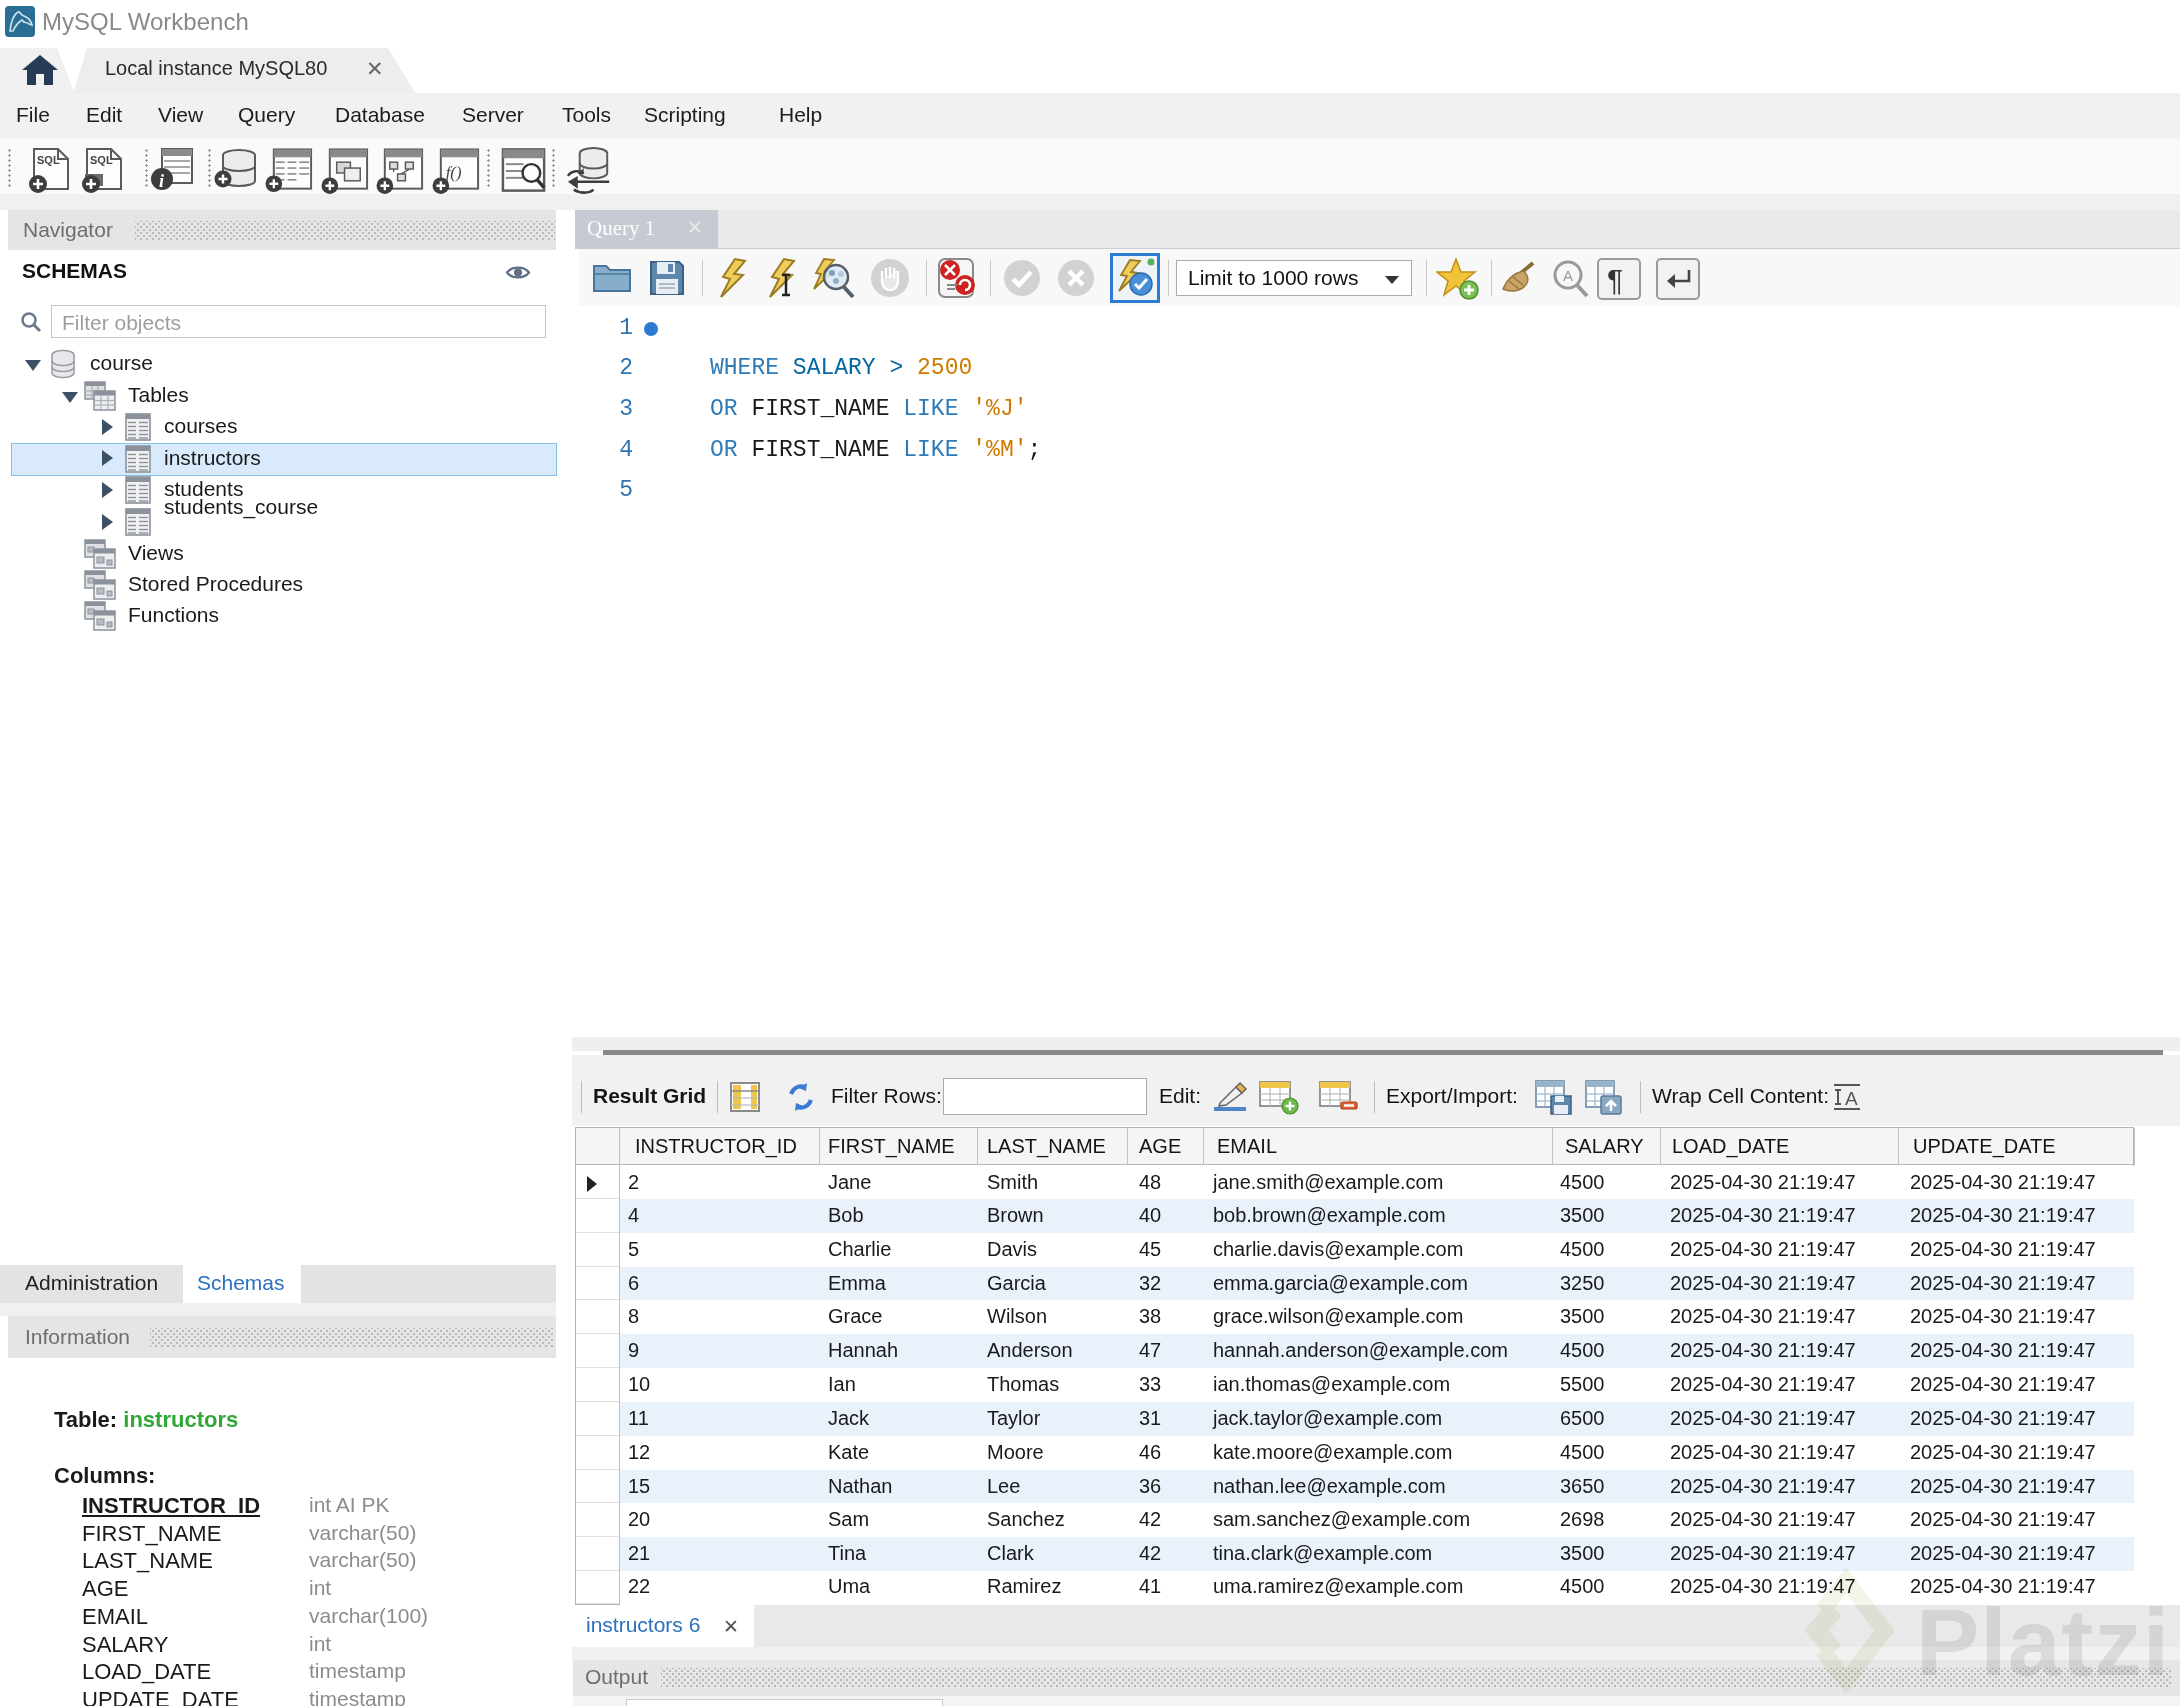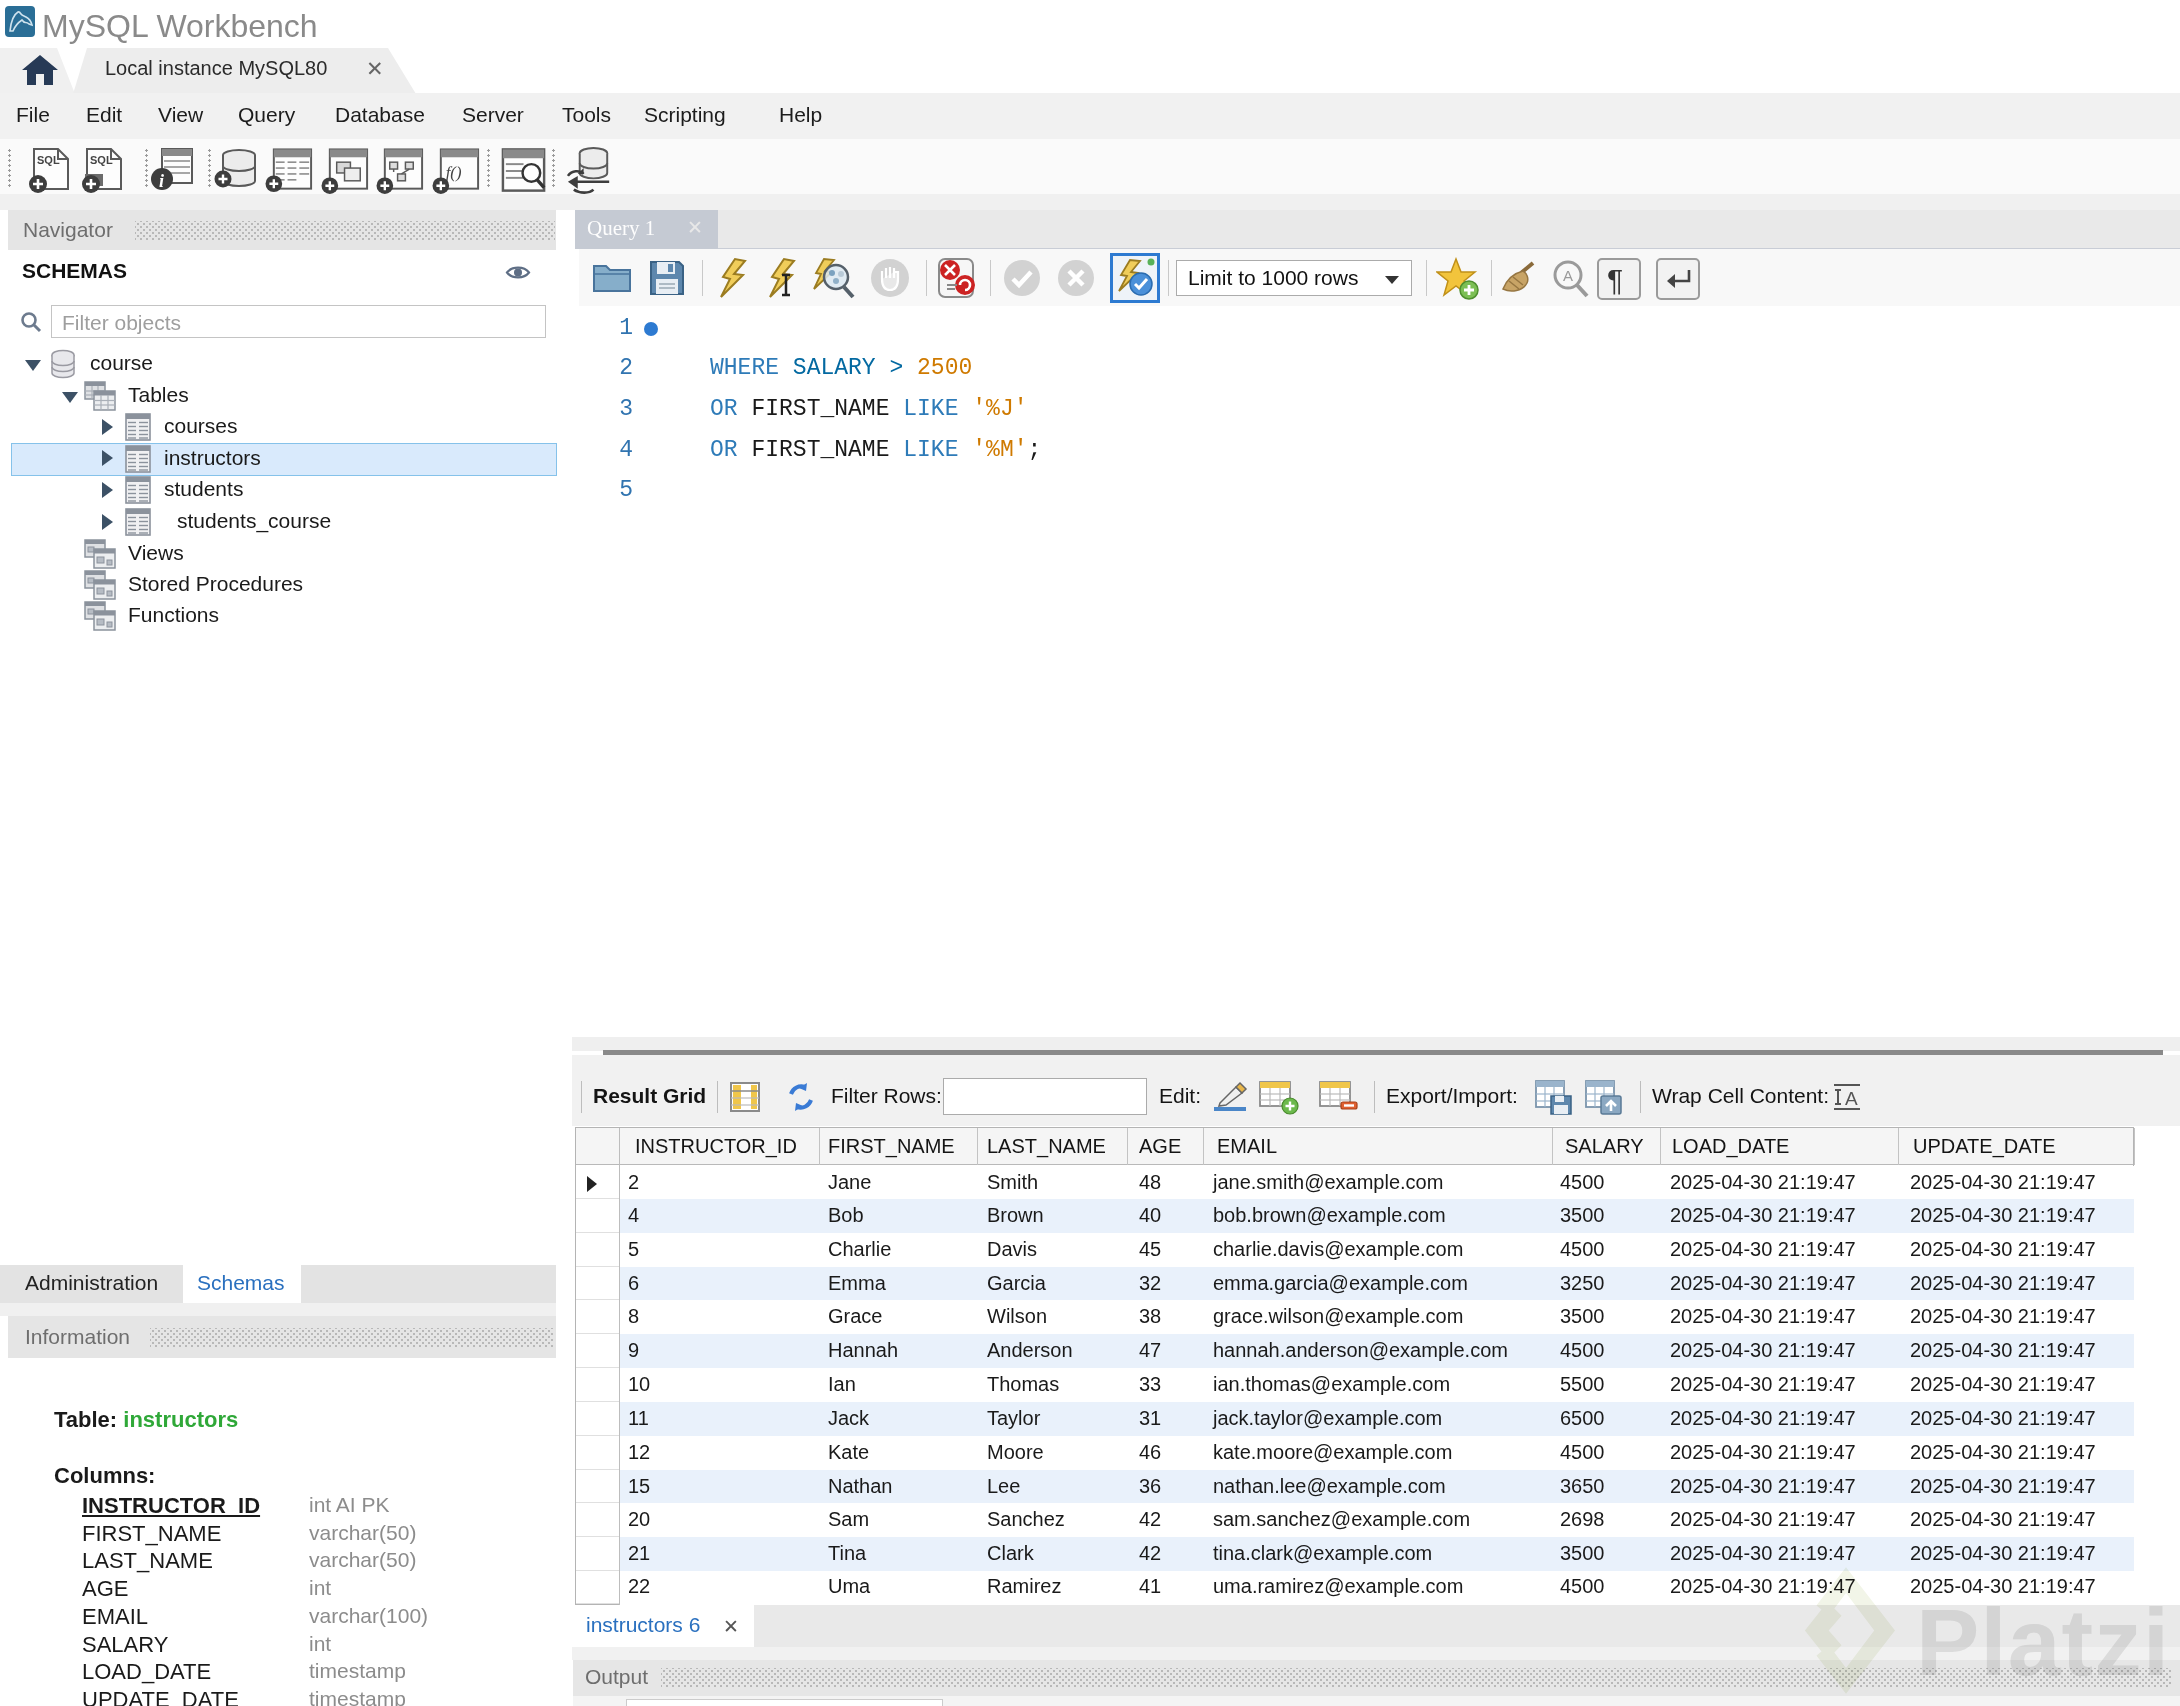--- a/index.html
+++ b/index.html
@@ -15,21 +15,21 @@
 .mono { font-family:"Liberation Mono", monospace; }
 </style>
 </head>
 <body>
 
 <div class="abs" style="left:0;top:0;width:2180px;height:48px;background:#fff;"></div>
 <svg class="abs" style="left:5px;top:6px;" width="30" height="31" viewBox="0 0 30 31">
   <rect x="0" y="0" width="30" height="31" rx="4" fill="#2a6e96"></rect>
   <path d="M5 25 C6 15 8 9 13 6 C14 5.5 15 6.5 16 8 C17 9.5 19 10 21 11 C24 12.5 26 15 27 19 L24 18 C23 17 22 16.5 20.5 16.5 C19 16.5 18 15.5 17 14 C14 16 10 20 8 25 Z" fill="none" stroke="#cfe3ee" stroke-width="1.6"></path>
 </svg>
-<div class="abs" style="left:42px;top:8px;font-size:32px;color:#8a8a8a;">MySQL Workbench</div>
+<div class="abs" style="left:42px;top:8px;font-size:24px;color:#8a8a8a;">MySQL Workbench</div>
 
 <div class="abs" style="left:0;top:48px;width:2180px;height:46px;background:#fff;"></div>
 <div class="abs" style="left:0;top:48px;width:75px;height:46px;background:#f0f0f0;clip-path:polygon(0 0,57px 0,75px 100%,0 100%);"></div>
 <svg class="abs" style="left:22px;top:55px;" width="36" height="30" viewBox="0 0 36 30">
   <path d="M18 0 L36 15 L31 15 L31 30 L22 30 L22 19 L14 19 L14 30 L5 30 L5 15 L0 15 Z" fill="#273a56"></path>
 </svg>
 <div class="abs" style="left:73px;top:48px;width:343px;height:46px;background:#ededed;clip-path:polygon(14px 0,315px 0,343px 100%,0 100%);"></div>
 <div class="abs" style="left:105px;top:57px;font-size:20px;color:#2b2b2b;">Local instance MySQL80</div>
 <div class="abs" style="left:366px;top:57px;font-size:21px;color:#666;">✕</div>
 
@@ -288,21 +288,21 @@
 <line x1="3" y1="13.5" x2="11" y2="13.5"></line>
         <line x1="14" y1="13.5" x2="23" y2="13.5"></line>
 <line x1="3" y1="17.5" x2="11" y2="17.5"></line>
         <line x1="14" y1="17.5" x2="23" y2="17.5"></line>
 <line x1="3" y1="21.5" x2="11" y2="21.5"></line>
         <line x1="14" y1="21.5" x2="23" y2="21.5"></line>
 <line x1="3" y1="25" x2="11" y2="25"></line>
         <line x1="14" y1="25" x2="23" y2="25"></line>
 </g>
     </svg>
-<div class="abs" style="left:164px;top:509px;font-size:21px;margin-left:13px;">students_course</div>
+<div class="abs" style="left:164px;top:495px;font-size:21px;">students_course</div>
 <svg class="abs" style="left:84px;top:539px;" width="32" height="30" viewBox="0 0 32 30">
 <g>
         <rect x="1" y="1" width="20" height="17" fill="#dfe1e4" stroke="#8b929c" stroke-width="1.5"></rect>
 <rect x="1" y="1" width="20" height="4" fill="#8b929c"></rect>
 <rect x="4" y="8" width="6" height="5" fill="#b6bcc4" stroke="#8b929c" stroke-width="1"></rect>
       </g>
 <g>
         <rect x="10" y="10" width="21" height="19" fill="#eceef0" stroke="#8b929c" stroke-width="1.5"></rect>
 <rect x="10" y="10" width="21" height="4.5" fill="#8b929c"></rect>
 <rect x="13" y="18" width="7" height="6" fill="#b6bcc4" stroke="#8b929c" stroke-width="1"></rect>

